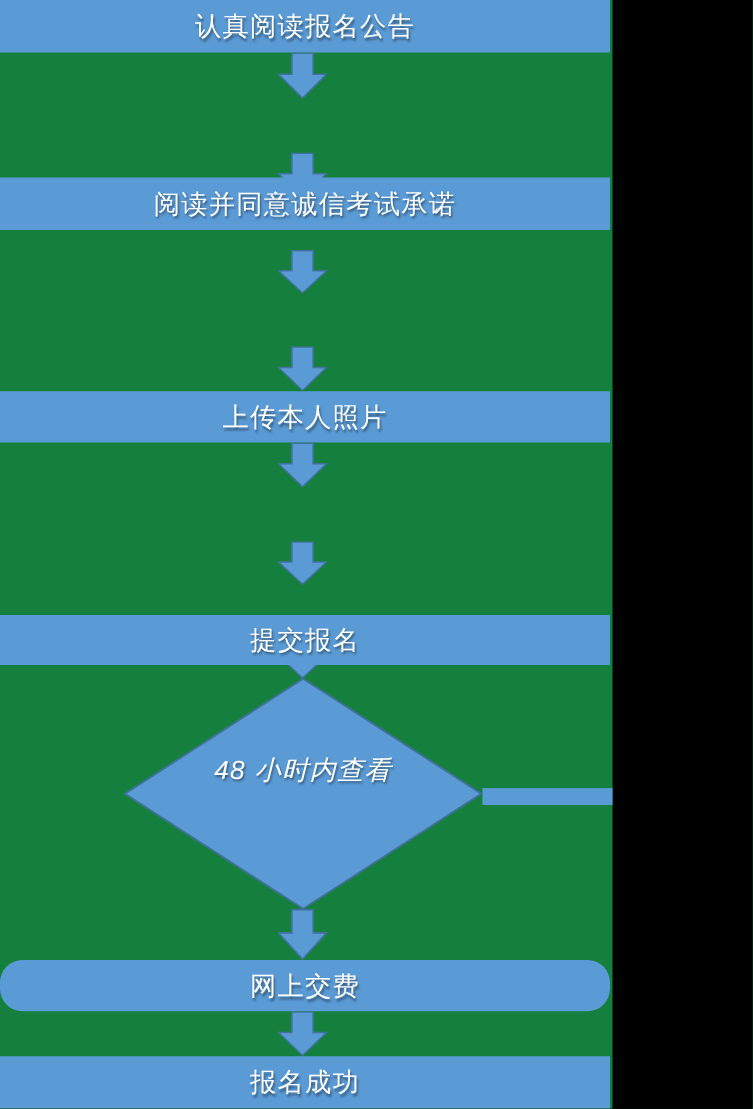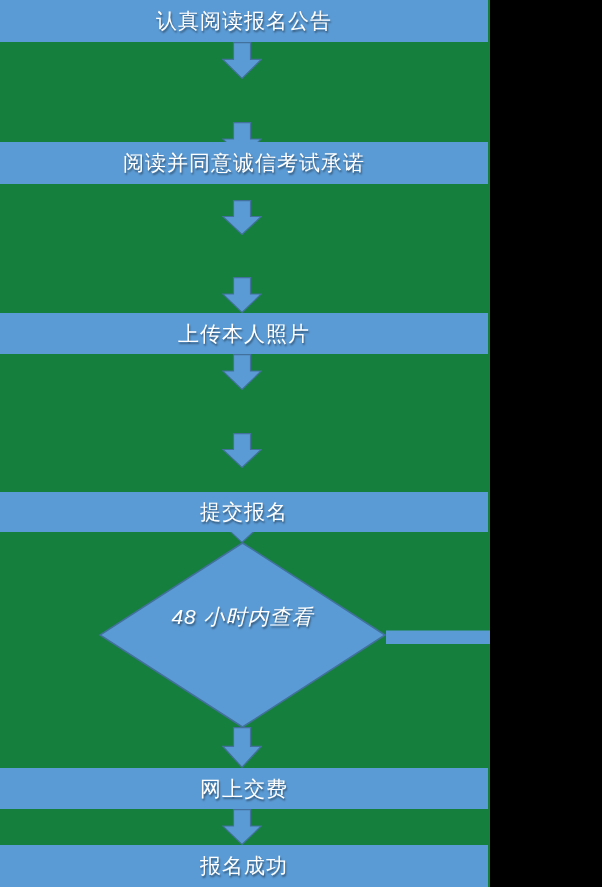--- a/index.html
+++ b/index.html
@@ -33,21 +33,21 @@
     text-shadow: 1px 2px 2px rgba(0,0,0,0.45);
     white-space: nowrap;
   }
   .b1 { top: 0px;   height: 42px; }
   .b2 { top: 79px;  height: 43px; }
   .b3 { top: 142px; height: 42px; }
   .b4 { top: 235px; height: 42px; }
   .b5 { top: 313px; height: 41px; align-items: center; }
   .b6 { top: 390px; height: 43px; }
   .b7 { top: 468px; height: 40px; margin-top: 24px; }
-  .b8 { top: 768px; height: 41px; }
+  .b8 { top: 768px; height: 41px; border-radius: 18px; }
   .b9 { top: 845px; height: 42px; }
   .decision-text {
     position: absolute;
     left: 127px;
     top: 600px;
     width: 231px;
     text-align: center;
     line-height: 33px;
     font-style: italic;
   }

